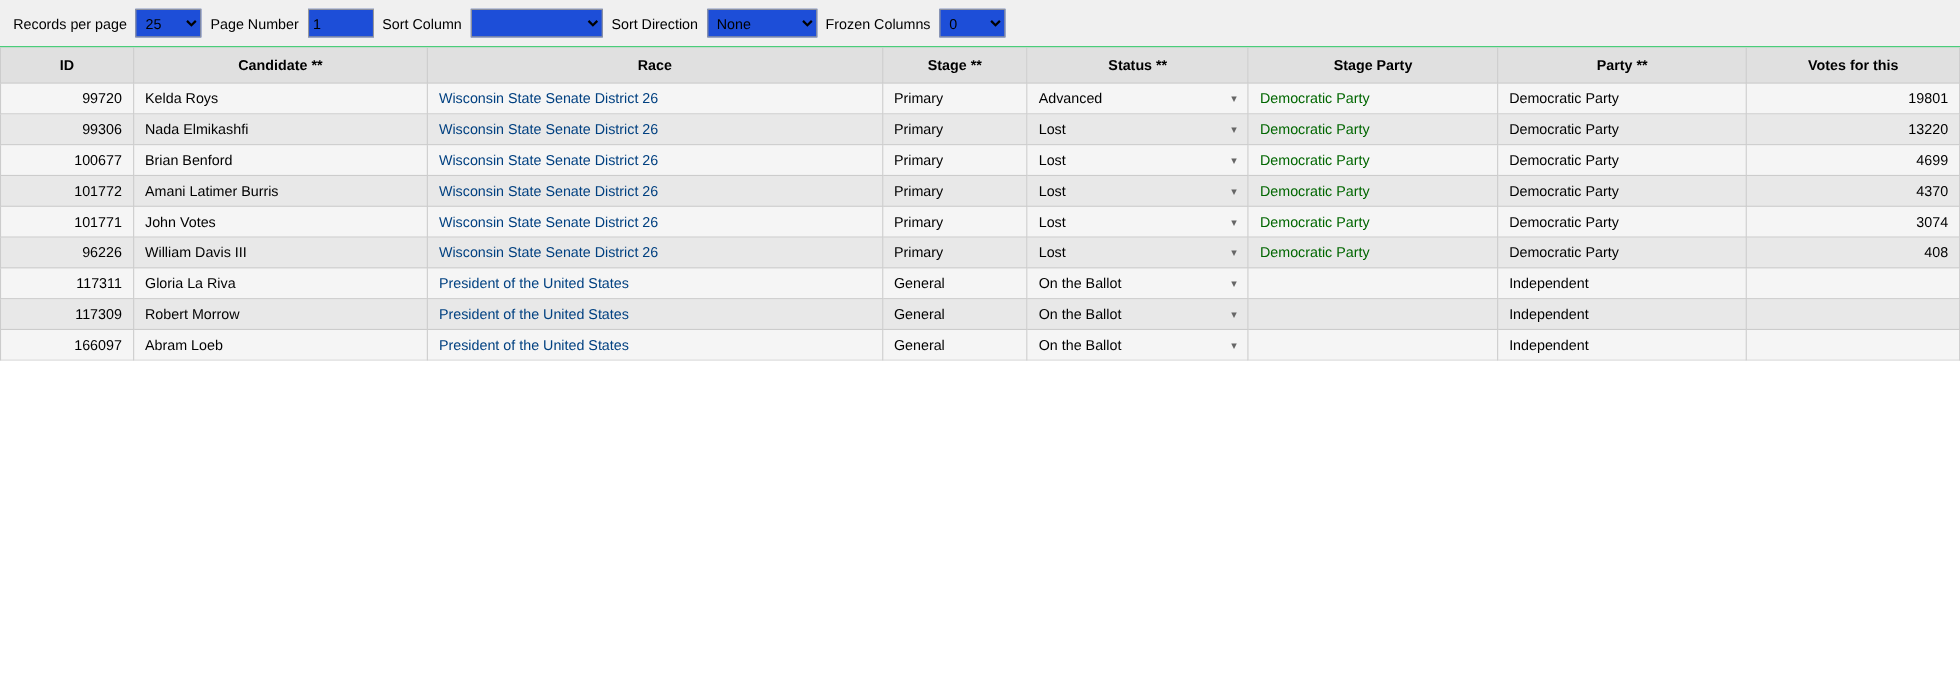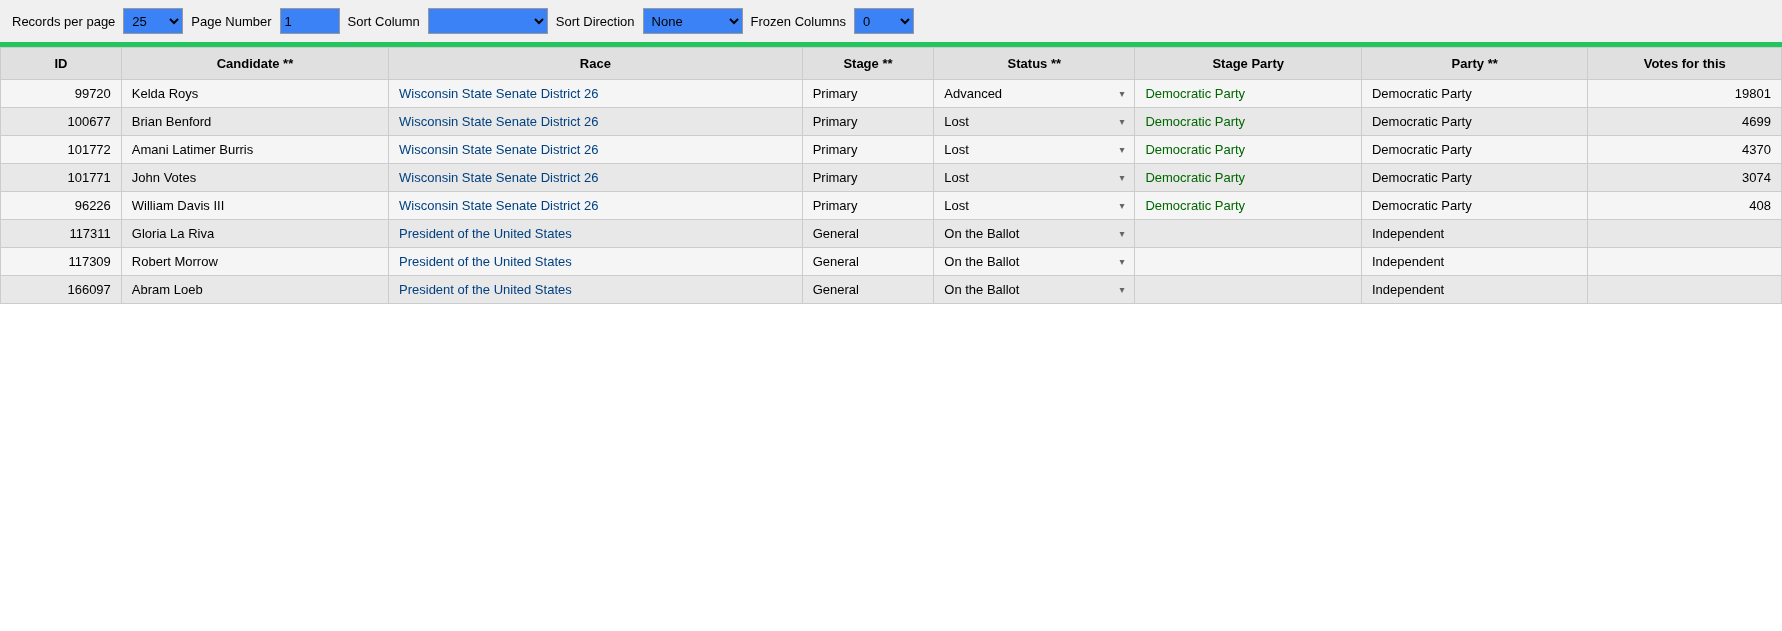--- a/index.html
+++ b/index.html
@@ -4,32 +4,32 @@
   <style>
     * { box-sizing: border-box; margin: 0; padding: 0; }
     body { font-family: Arial, sans-serif; font-size: 13px; background: #fff; color: #000; }
 
     .toolbar {
       display: flex;
       align-items: center;
       gap: 8px;
       padding: 8px 12px;
       background: #f0f0f0;
-      border-bottom: 5px solid #22c55e;
+      border-bottom: 1px solid #22c55e;
       flex-wrap: wrap;
     }
     .toolbar label {
       font-size: 13px;
       white-space: nowrap;
     }
     .toolbar select, .toolbar input[type="number"] {
       font-size: 13px;
       padding: 2px 4px;
       border: 1px solid #999;
-      background: #3b82f6;
+      background: #1d4ed8;
       height: 26px;
     }
     .toolbar input[type="number"] {
       width: 60px;
     }
     .toolbar select {
       min-width: 60px;
     }
 
     .table-wrapper {
@@ -160,20 +160,35 @@
             <div class="status-dropdown">
               <span>Advanced</span>
               <span class="dropdown-arrow">▾</span>
             </div>
           </td>
           <td class="stage-party-cell">Democratic Party</td>
           <td>Democratic Party</td>
           <td class="votes-col">19801</td>
         </tr>
         <tr>
+          <td class="id-col">99306</td>
+          <td>Nada Elmikashfi</td>
+          <td style="color: rgb(0, 64, 128);">Wisconsin State Senate District 26</td>
+          <td>Primary</td>
+          <td>
+            <div class="status-dropdown">
+              <span>Lost</span>
+              <span class="dropdown-arrow">▾</span>
+            </div>
+          </td>
+          <td class="stage-party-cell">Democratic Party</td>
+          <td>Democratic Party</td>
+          <td class="votes-col">13220</td>
+        </tr>
+        <tr>
           <td class="id-col">100677</td>
           <td>Brian Benford</td>
           <td style="color: rgb(0, 64, 128);">Wisconsin State Senate District 26</td>
           <td>Primary</td>
           <td>
             <div class="status-dropdown">
               <span>Lost</span>
               <span class="dropdown-arrow">▾</span>
             </div>
           </td>

